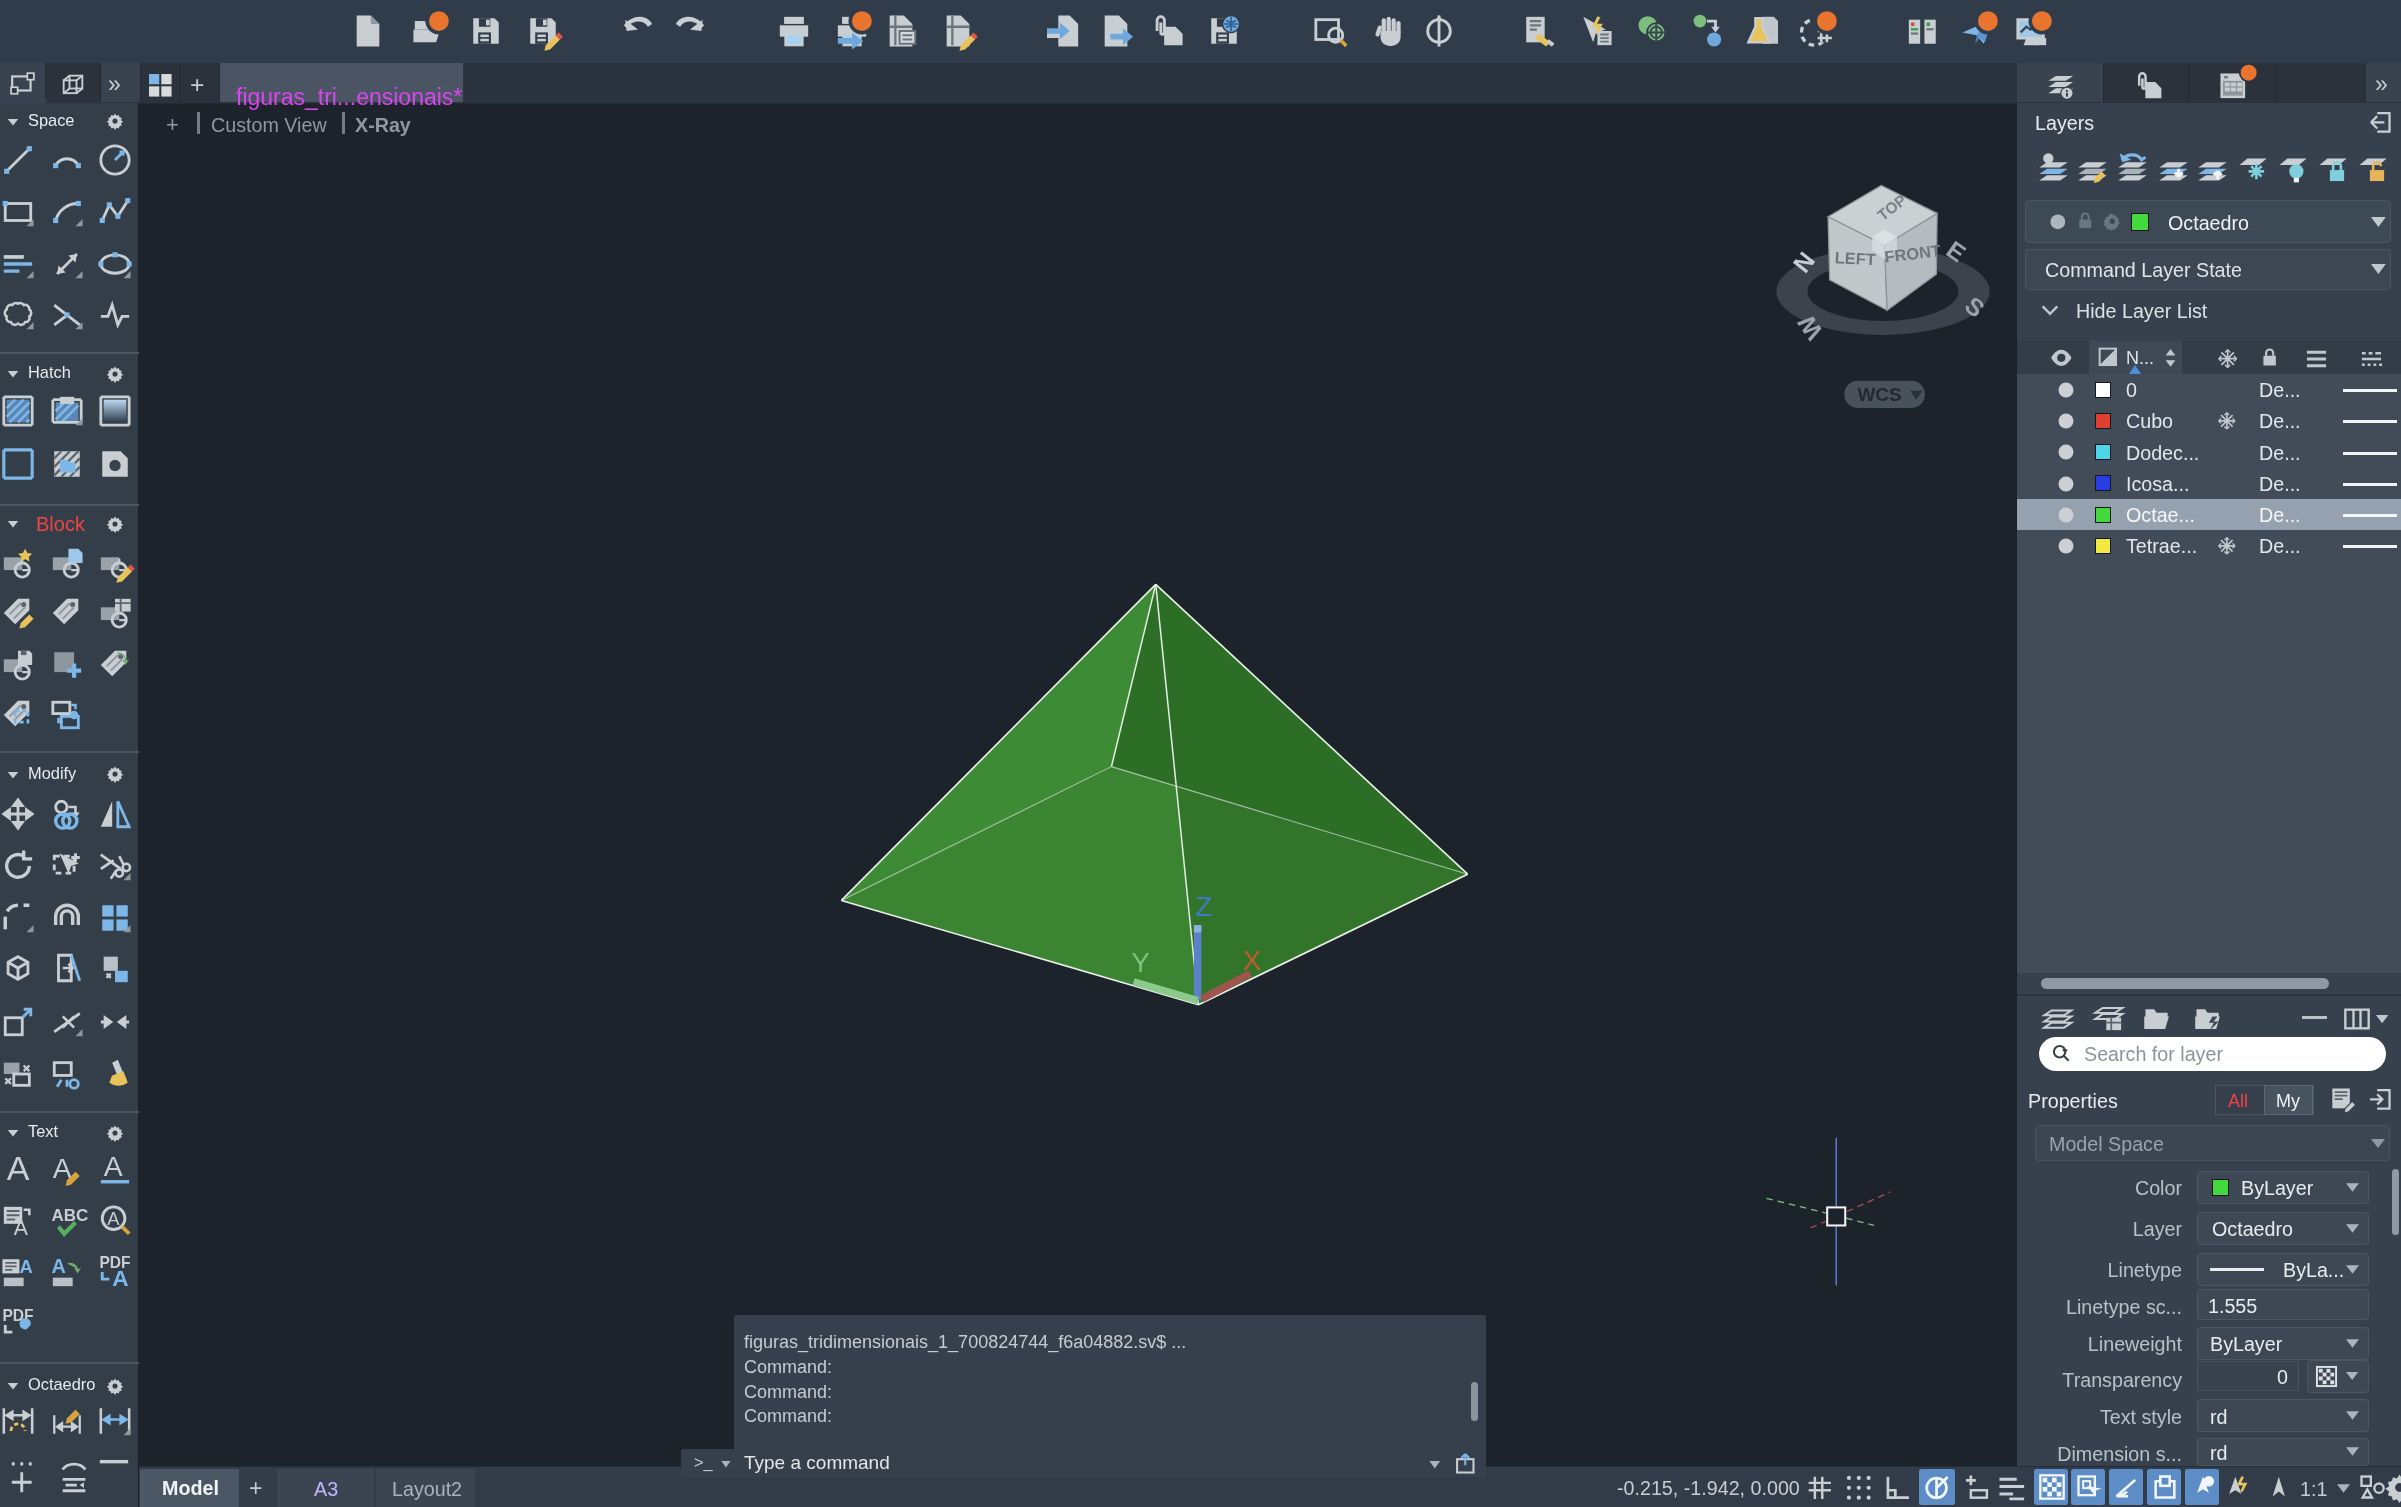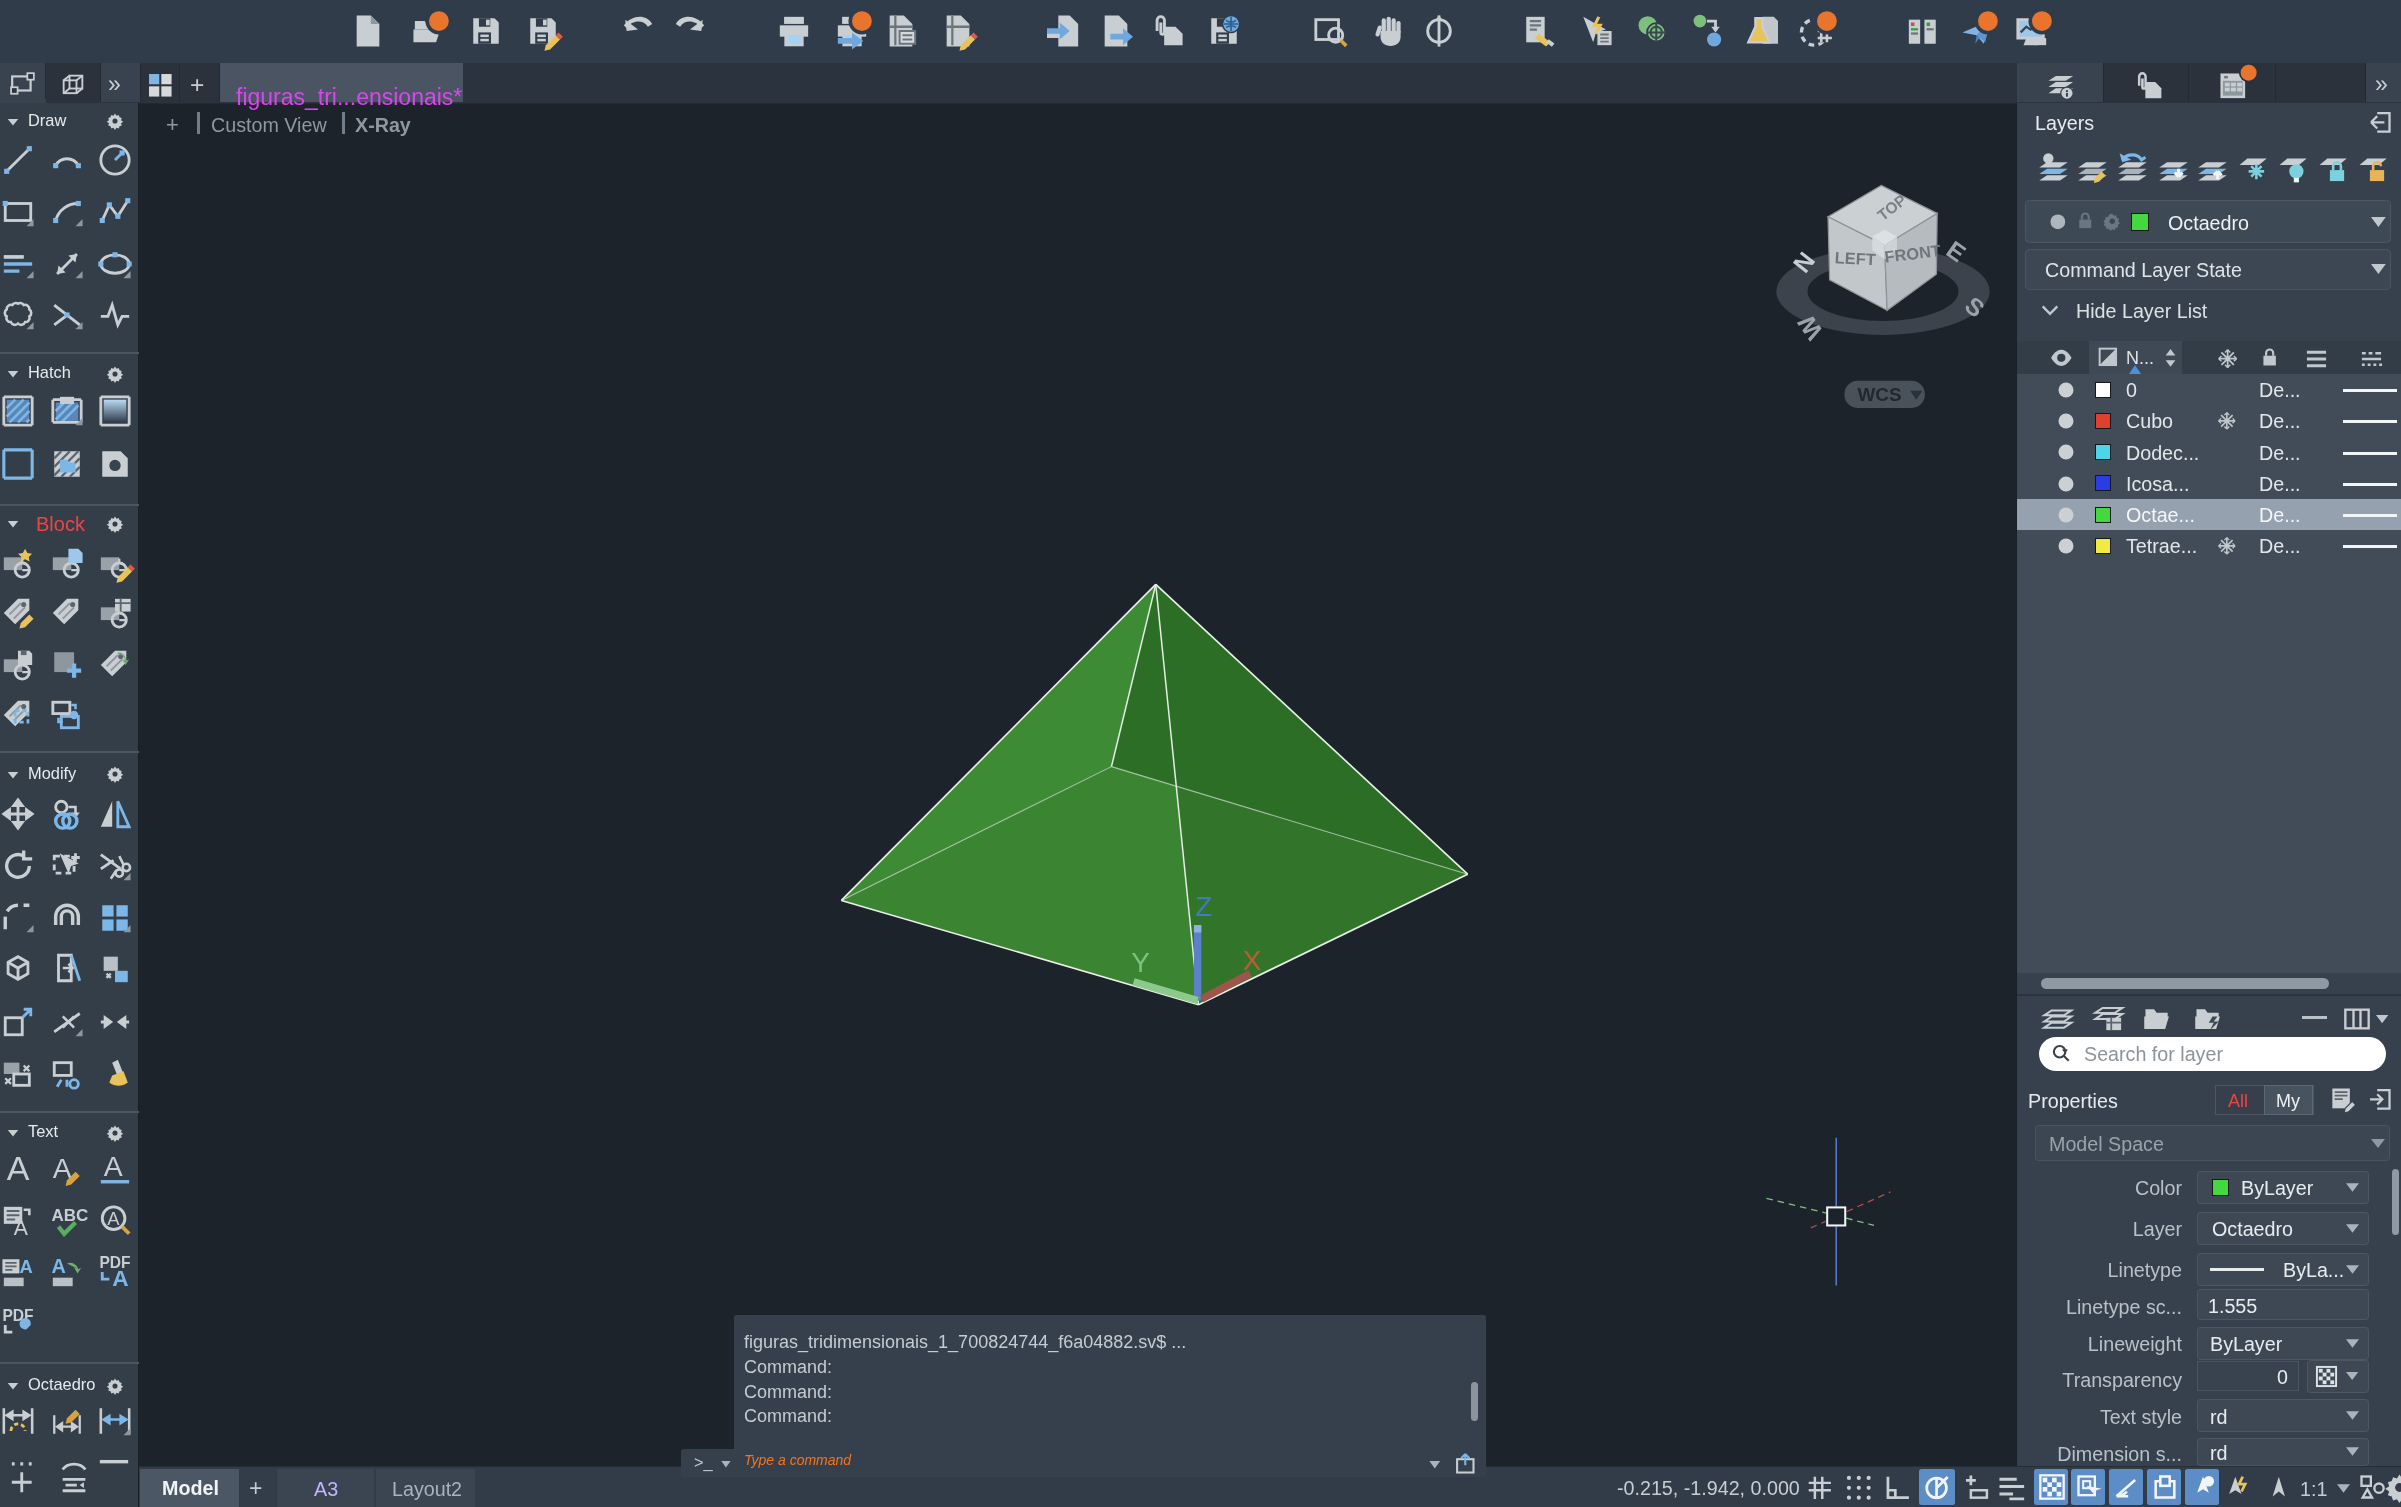--- a/index.html
+++ b/index.html
@@ -290,21 +290,21 @@
   </svg>
 <svg class="a" style="left:2238px;top:62px" width="21.3" height="21.3" viewBox="0 0 24 24">
     <circle cx="12" cy="12" r="11" fill="#2b333e"></circle>
     <circle cx="12" cy="12" r="9" fill="#e8742e"></circle>
   </svg>
 <div class="t" style="left:2375px;top:71px;color:#c9ced3;font-size:23px">»</div>
 <div class="a" style="left:0;top:103px;width:139px;height:1405px;background:#343e49;border-right:1.6px solid #1a2027;box-sizing:border-box"></div>
 <svg class="a" style="left:5.7px;top:115px" width="14" height="14" viewBox="0 0 24 24">
     <path d="M3 7 h18 l-9 11 Z" fill="#c9ced3"></path>
   </svg>
-<div class="t" style="left:28px;top:111px;color:#e8ebee;font-size:16.4px">Draw</div>
+<div class="t" style="left:28px;top:111px;color:#e8ebee;font-size:16.4px">Space</div>
 <svg class="a" style="left:106px;top:112px" width="18" height="18" viewBox="0 0 24 24">
     <path d="M12 2 l2 3 3 -1 1 3 3 1 -1 3 3 2 -3 2 1 3 -3 1 -1 3 -3 -1 -2 3 -2 -3 -3 1 -1 -3 -3 -1 1 -3 -3 -2 3 -2 -1 -3 3 -1 1 -3 3 1 Z" fill="#c9ced3"></path>
     <circle cx="12" cy="12" r="3.4" fill="#343e49"></circle>
   </svg>
 <svg class="a" style="left:5.7px;top:367px" width="14" height="14" viewBox="0 0 24 24">
     <path d="M3 7 h18 l-9 11 Z" fill="#c9ced3"></path>
   </svg>
 <div class="t" style="left:28px;top:363px;color:#e8ebee;font-size:16.4px">Hatch</div>
 <svg class="a" style="left:106px;top:365px" width="18" height="18" viewBox="0 0 24 24">
     <path d="M12 2 l2 3 3 -1 1 3 3 1 -1 3 3 2 -3 2 1 3 -3 1 -1 3 -3 -1 -2 3 -2 -3 -3 1 -1 -3 -3 -1 1 -3 -3 -2 3 -2 -1 -3 3 -1 1 -3 3 1 Z" fill="#c9ced3"></path>
@@ -669,21 +669,21 @@
 <div class="a" style="left:681px;top:1449px;width:805px;height:28px;background:#36404c;border-radius:2.5px 0 2.5px 2.5px;z-index:6"></div>
 <div class="t" style="left:744px;top:1332px;color:#c5cbd1;font-size:18px;z-index:7">figuras_tridimensionais_1_700824744_f6a04882.sv$ ...</div>
 <div class="t" style="left:744px;top:1357px;color:#c5cbd1;font-size:18px;z-index:7">Command:</div>
 <div class="t" style="left:744px;top:1382px;color:#c5cbd1;font-size:18px;z-index:7">Command:</div>
 <div class="t" style="left:744px;top:1406px;color:#c5cbd1;font-size:18px;z-index:7">Command:</div>
 <div class="a" style="left:1471px;top:1382px;width:7.4px;height:39px;background:#8b949d;border-radius:4.1px;z-index:7"></div>
 <div class="t" style="left:694px;top:1453px;color:#c5cbd1;font-size:16.4px;z-index:7">&gt;_</div>
 <svg class="a" style="left:721px;top:1461px;z-index:7" width="9.9" height="6.6" viewBox="0 0 14 10">
     <path d="M0 0 h14 l-7 10 Z" fill="#aab2ba"></path>
   </svg>
-<div class="t" style="left:744px;top:1452px;color:#f97316;font-size:14px;font-style:italic;z-index:7">Type a command</div>
+<div class="t" style="left:744px;top:1452px;color:#e5e5e5;font-size:19px;z-index:7">Type a command</div>
 <svg class="a" style="left:1429px;top:1461px;z-index:7" width="11.5" height="7.4" viewBox="0 0 16 11">
     <path d="M0 0 h16 l-8 11 Z" fill="#aab2ba"></path>
   </svg>
 <svg class="a" style="left:1453px;top:1451px;z-index:7" width="24.6" height="24.6" viewBox="0 0 24 24">
     <rect x="4" y="8" width="16" height="13" fill="none" stroke="#c9ced3" stroke-width="2"></rect>
     <path d="M12 14 V3 m0 0 l-4 4 m4 -4 l4 4" stroke="#7db7e8" stroke-width="2" fill="none"></path>
   </svg>
 <div class="a" style="left:2016px;top:103px;width:386px;height:1364px;background:#37414d;border-left:1.6px solid #1a2027;box-sizing:border-box"></div>
 <div class="t" style="left:2035px;top:112px;color:#e8ebee;font-size:19.7px">Layers</div>
 <svg class="a" style="left:2368px;top:110px" width="24.6" height="24.6" viewBox="0 0 24 24">

